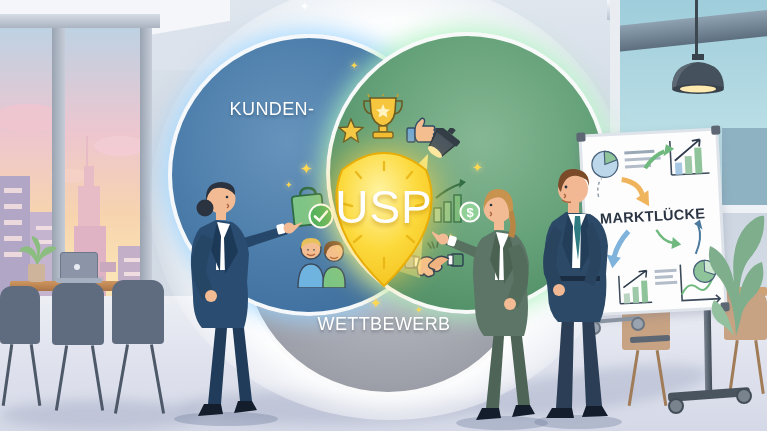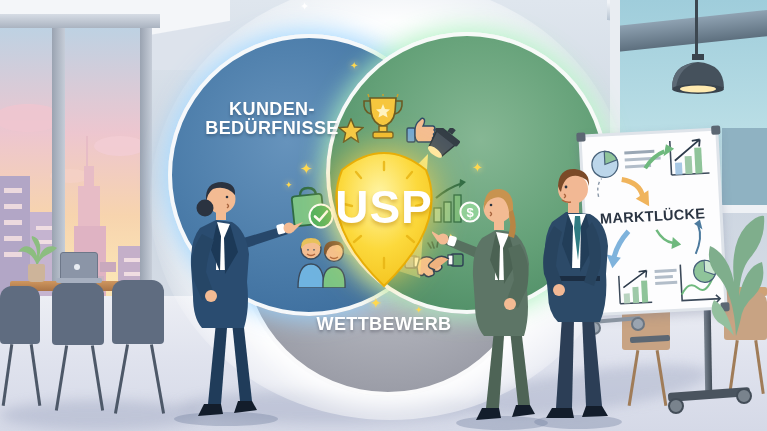--- a/index.html
+++ b/index.html
@@ -59,30 +59,30 @@
   .circle{border-radius:50%;border:4px solid rgba(255,255,255,0.95);}
   #circle-gray{left:240px;top:100px;width:288px;height:288px;
     background:radial-gradient(circle at 50% 40%,#c2c4cb 0%,#a9abb4 55%,#92949f 90%);
     box-shadow:0 0 24px 6px rgba(255,255,255,0.85);}
   #circle-blue{left:168px;top:34px;width:274px;height:274px;
     background:radial-gradient(circle at 42% 38%,#6693bc 0%,#4c7daa 50%,#3a6b9b 88%);
     box-shadow:0 0 22px 5px rgba(150,210,255,0.8);}
   #circle-green{left:326px;top:32px;width:274px;height:274px;
     background:radial-gradient(circle at 55% 38%,#86b794 0%,#63a077 52%,#4c8a63 88%);
     box-shadow:0 0 22px 5px rgba(170,240,190,0.8);}
-  .venn-label{color:#fff;font-weight:bold;text-align:center;line-height:1.05;
+  .venn-label{color:#fff;font-weight:normal;text-align:center;line-height:1.05;
     letter-spacing:0.4px;text-shadow:0 2px 3px rgba(20,40,60,0.35);}
   #label-kunden{left:192px;top:100px;width:160px;font-size:18px;}
   #label-staerken{left:420px;top:100px;width:160px;font-size:18px;}
   #label-wettbewerb{left:308px;top:315px;width:152px;font-size:18px;text-shadow:0 2px 3px rgba(60,60,70,0.4);text-align:center;}
 
   
   #shield{left:322px;top:146px;width:124px;height:146px;filter:drop-shadow(0 0 18px rgba(255,215,80,0.9));}
   #usp-text{left:322px;top:180px;width:124px;text-align:center;color:#fff;
-    font-size:46px;font-weight:bold;letter-spacing:1px;text-shadow:0 3px 4px rgba(180,120,0,0.45);}
+    font-size:46px;font-weight:normal;letter-spacing:1px;text-shadow:0 3px 4px rgba(180,120,0,0.45);}
   .sparkle{color:#ffd84f;text-shadow:0 0 6px rgba(255,230,140,0.95);font-size:13px;}
   .sparkle.white{color:#fff;text-shadow:0 0 6px rgba(255,255,255,0.9);}
 
   
   #whiteboard{left:583px;top:131px;width:134px;height:176px;background:#fdfdfe;
     border:3px solid #dfe4ea;border-radius:4px;transform:rotate(-3deg);
     box-shadow:0 4px 10px rgba(90,100,130,0.25);}
   .wb-corner{position:absolute;width:9px;height:9px;background:#5c6773;border-radius:2px;}
   #wb-title{position:absolute;left:0;top:74px;width:100%;text-align:center;
     color:#2a3442;font-weight:bold;font-size:14.5px;letter-spacing:0.3px;}
@@ -195,21 +195,20 @@
   <div class="abs chair-leg-tan" style="left:732px;top:340px;height:54px;transform:rotate(8deg);"></div>
   <div class="abs chair-leg-tan" style="left:758px;top:340px;height:54px;transform:rotate(-8deg);"></div>
 
   <div class="abs" id="halo"></div>
   <div class="abs circle" id="circle-gray"></div>
   <div class="abs circle" id="circle-blue"></div>
   <div class="abs circle" id="circle-green"></div>
 
   <div class="abs venn-label" id="label-kunden">
     <span class="l1">KUNDEN-</span>
-    <span class="l2">BEDÜRFNISSE</span>
   </div>
   <div class="abs venn-label" id="label-staerken">
   </div>
   <div class="abs venn-label" id="label-wettbewerb">WETTBEWERB</div>
 
   <svg class="abs" style="left:338px;top:118px;" width="26" height="25" viewBox="0 0 26 25">
     <path d="M13 1 L16.4 9 L25 9.6 L18.4 15 L20.4 24 L13 19.2 L5.6 24 L7.6 15 L1 9.6 L9.6 9 Z" fill="#f5c844" stroke="#6b5b23" stroke-width="1.4"></path>
   </svg>
   <svg class="abs" style="left:362px;top:94px;" width="42" height="48" viewBox="0 0 42 48">
     <path d="M8 4 L34 4 L33 18 Q31 30 21 32 Q11 30 9 18 Z" fill="#f6c63e" stroke="#6b5b23" stroke-width="1.6"></path>

